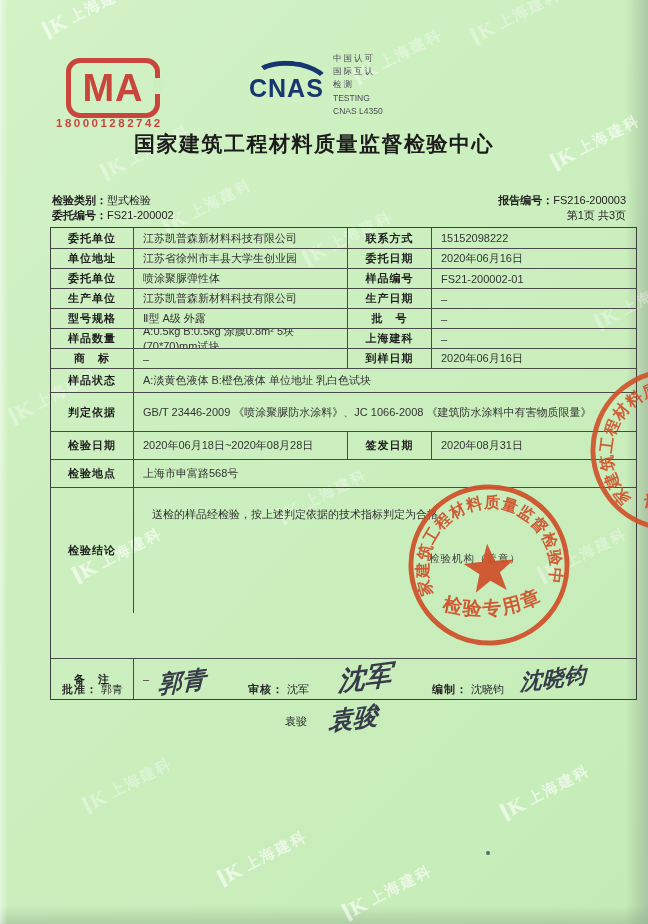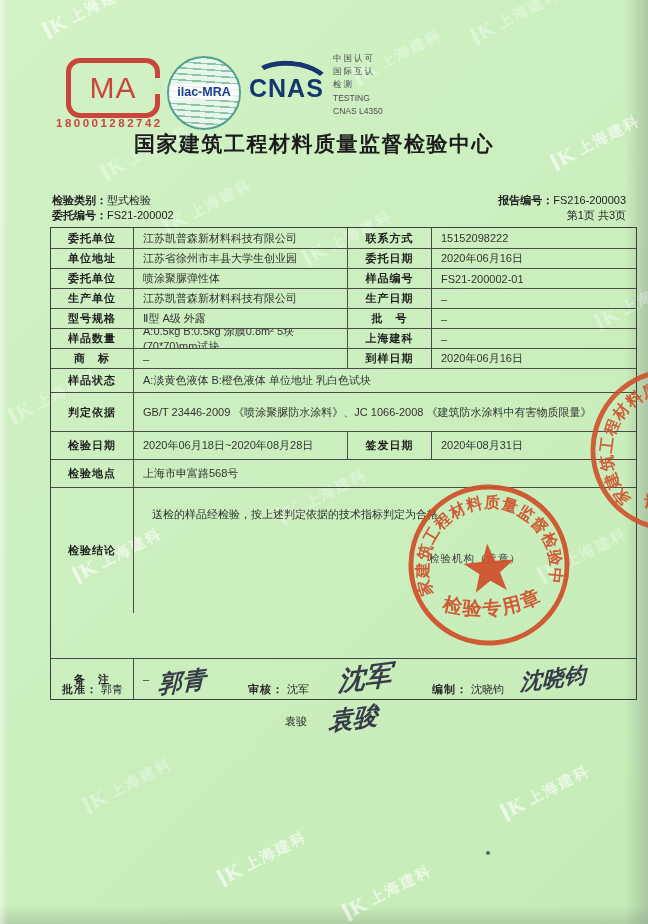--- a/index.html
+++ b/index.html
@@ -16,21 +16,21 @@
   .wm{position:absolute; transform:rotate(-27deg); font-weight:bold;
       font-size:15px; letter-spacing:2px; color:rgba(255,255,255,.62);
       display:flex; align-items:center; gap:4px; white-space:nowrap; pointer-events:none;}
   .wm.faint{color:rgba(255,255,255,.34);}
   .wm-logo{font-family:"DejaVu Serif", serif; font-weight:bold; font-size:19px;
       color:inherit; line-height:1; border-left:4px solid; padding-left:2px;}
   
   .cma{position:absolute; left:66px; top:58px; width:84px; height:50px;
       border:5px solid #c9463d; border-radius:14px; display:flex; align-items:center; justify-content:center;}
   .cma-gap{position:absolute; right:-7px; top:15px; width:9px; height:16px; background:#cbefbe;}
-  .cma-code{font-size:30px; font-weight:normal; color:#c9463d; letter-spacing:1px; line-height:1;}
+  .cma-code{font-size:38px; font-weight:bold; color:#c9463d; letter-spacing:1px; line-height:1;}
   .cma-num{position:absolute; left:56px; top:117px; color:#c9463d; font-size:11.5px;
       font-weight:bold; letter-spacing:2.5px;}
   .ilac{position:absolute; left:167px; top:56px; width:70px; height:70px; border-radius:50%;
       border:2px solid #53a08f; overflow:hidden;
       background:repeating-linear-gradient(4deg, rgba(83,160,143,.55) 0 1.6px, rgba(233,246,238,.92) 1.6px 6px);}
   .ilac-label{position:absolute; left:-4px; right:-4px; top:26px; text-align:center;
       font-size:12.5px; font-weight:bold; color:#1d3e8f;
       background:rgba(255,255,255,.8); padding:1px 0;}
   .cnas{position:absolute; left:249px; top:76px;}
   .cnas-swoosh{position:absolute; left:2px; top:-15px; width:70px; height:34px;
@@ -144,23 +144,20 @@
       <span class="wm-logo">K</span>
       <span>上海建科</span>
     </div>
 
   <div class="cma">
     <span class="cma-code">MA</span>
     <span class="cma-gap"></span>
   </div>
   <div class="cma-num">180001282742</div>
 
-  <div class="ilac">
-    <div class="ilac-label">ilac-MRA</div>
-  </div>
 
   <div class="cnas">
     <div class="cnas-swoosh"></div>
     <div class="cnas-label">CNAS</div>
   </div>
 
   <div class="accred">
     <div class="cjk">中国认可</div>
     <div class="cjk">国际互认</div>
     <div class="cjk">检测</div>

